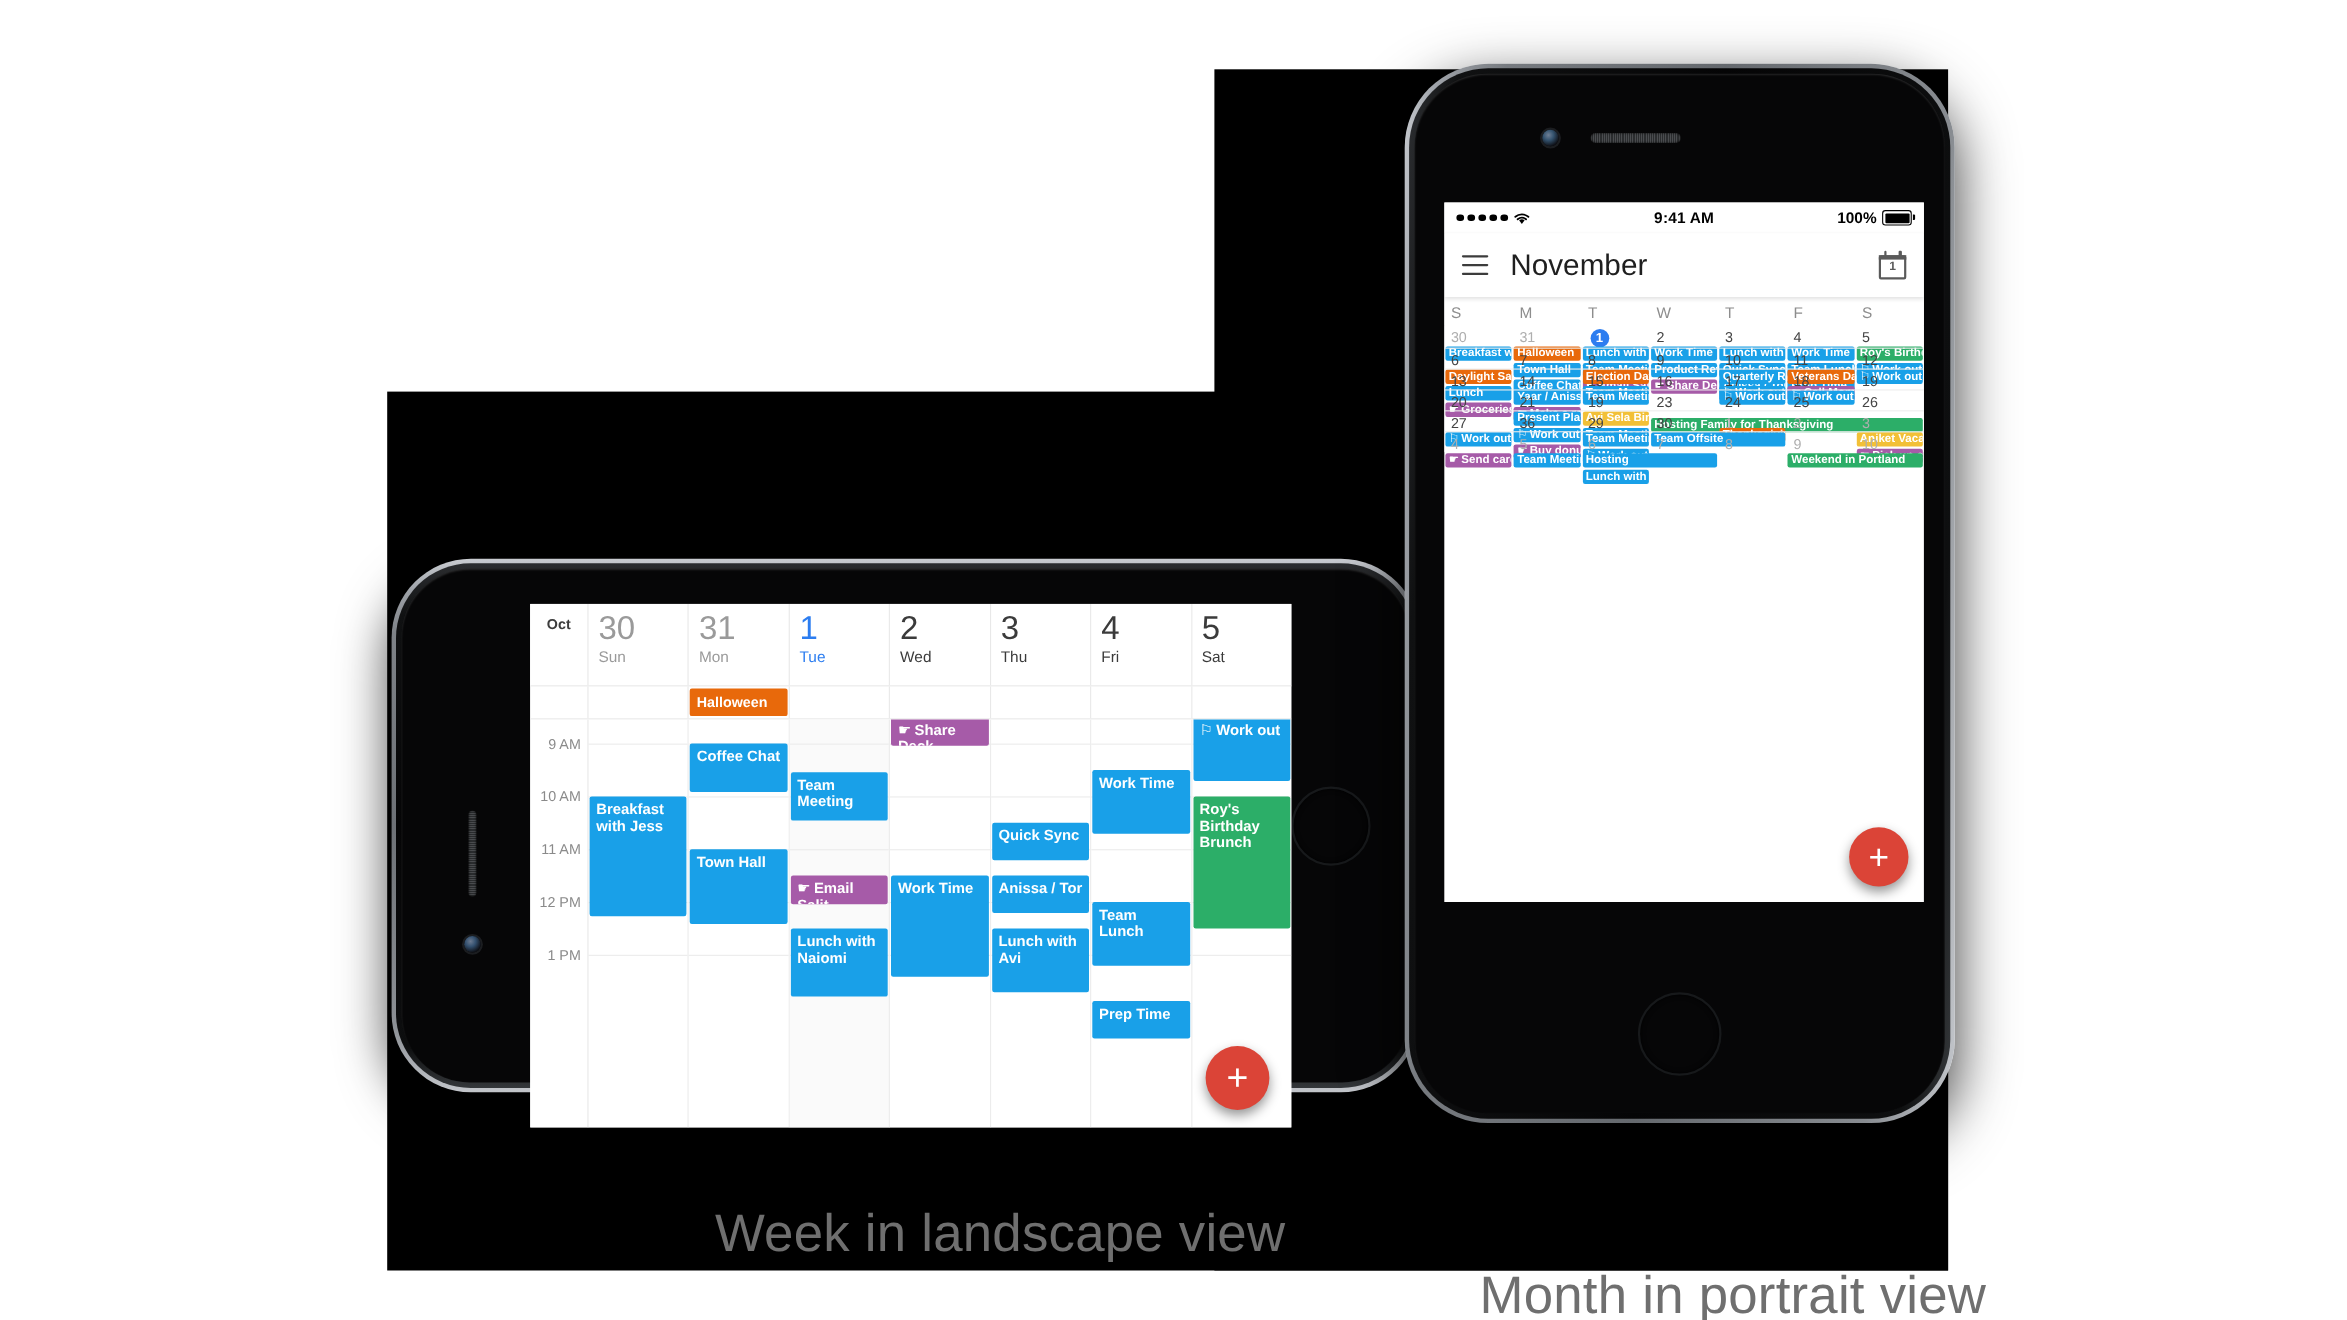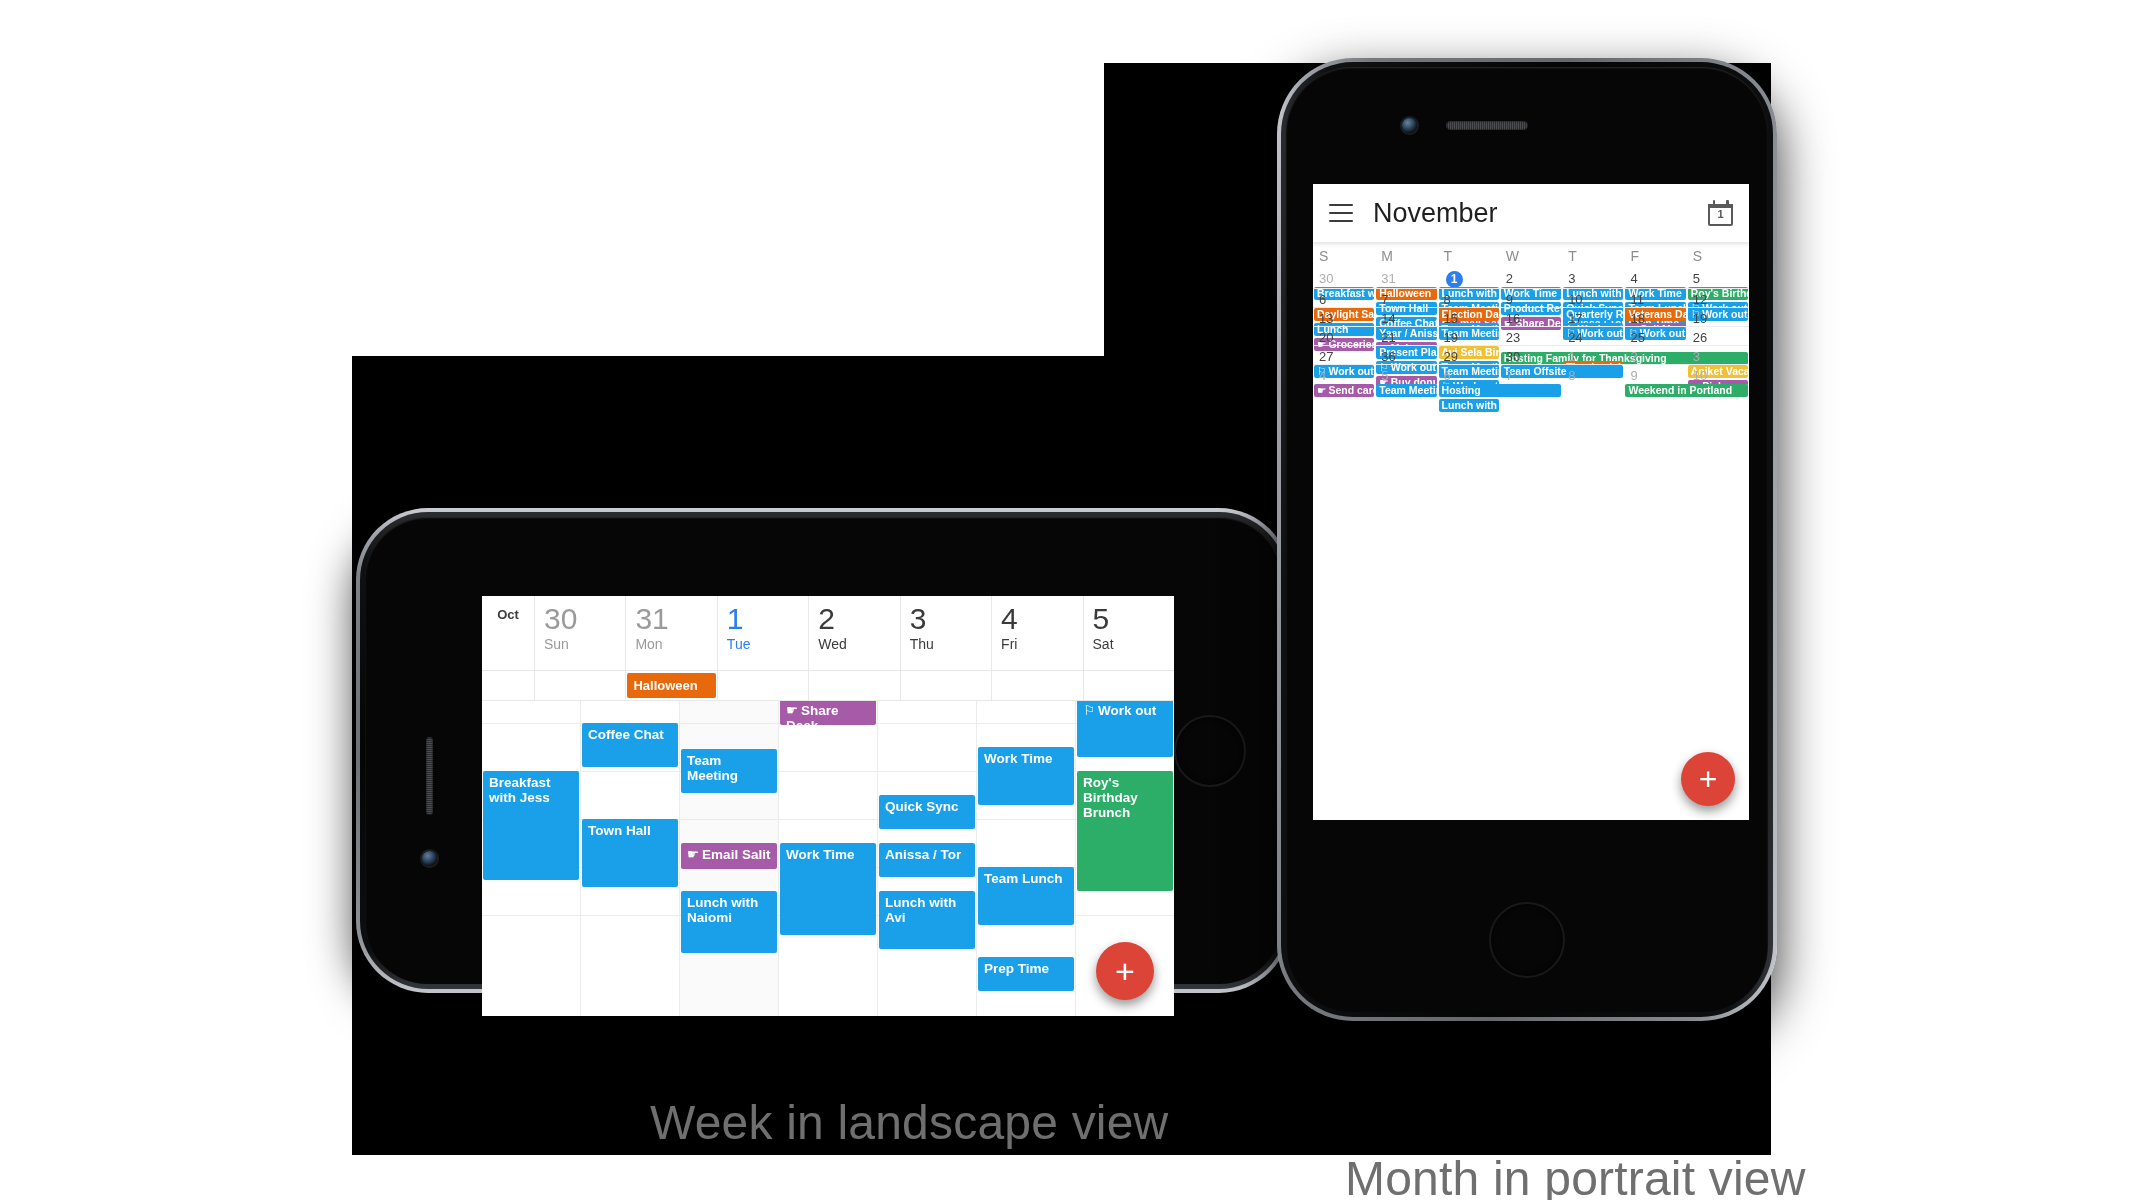--- a/index.html
+++ b/index.html
@@ -19,22 +19,22 @@
 
   
   #phone-landscape{position:absolute;left:356px;top:508px;width:935px;height:485px;}
   .ls-outer{position:absolute;inset:0;border-radius:72px;
      background:linear-gradient(180deg,#c9ccd1 0%,#9ea2a8 6%,#7e8287 14%,#6d7176 50%,#8d9196 88%,#c2c5ca 100%);
      box-shadow:0 18px 46px rgba(0,0,0,.75);}
   .ls-mid{position:absolute;inset:4px;border-radius:68px;
      background:linear-gradient(180deg,#2b2d30 0%,#101112 10%,#050506 50%,#0d0e0f 92%,#34373a 100%);}
   .ls-face{position:absolute;inset:9px;border-radius:62px;background:#060607;
      box-shadow:inset 0 1px 2px rgba(255,255,255,.16);}
-  .ls-screen{position:absolute;left:117px;top:32px;width:692px;height:420px;
-     background:#ffffff;overflow:hidden;margin-top:47px;}
+  .ls-screen{position:absolute;left:117px;top:32px;width:692px;height:476px;
+     background:#ffffff;overflow:hidden;}
   
   .ls-speaker{position:absolute;left:61px;top:220px;width:7px;height:78px;border-radius:4px;
      background:repeating-linear-gradient(180deg,#4a4c4f 0px,#4a4c4f 1px,#2a2c2e 1px,#2a2c2e 2px);
      box-shadow:inset 0 0 2px #000;}
   .ls-cam{position:absolute;left:57px;top:334px;width:15px;height:15px;border-radius:50%;
      background:radial-gradient(circle at 38% 32%,#6b7a90 0%,#33506f 34%,#10131a 72%,#000 100%);
      box-shadow:0 0 0 2px #1b1d20;}
   .ls-home{position:absolute;right:36px;top:50%;transform:translateY(-50%);
      width:68px;height:68px;border-radius:50%;border:2px solid #17191b;
      box-shadow:inset 0 0 5px rgba(0,0,0,.9);}
@@ -215,20 +215,27 @@
               </div>
               <div class="wk-adcell"></div>
               <div class="wk-adcell"></div>
               <div class="wk-adcell"></div>
               <div class="wk-adcell"></div>
               <div class="wk-adcell"></div>
             </div>
         </div>
 
         <div class="wk-body">
+          <div class="wk-gutter" id="wk-hours">
+              <div class="wk-hourlbl" style="top: 22px;">9 AM</div>
+              <div class="wk-hourlbl" style="top: 70px;">10 AM</div>
+              <div class="wk-hourlbl" style="top: 118px;">11 AM</div>
+              <div class="wk-hourlbl" style="top: 166px;">12 PM</div>
+              <div class="wk-hourlbl" style="top: 214px;">1 PM</div>
+            </div>
           <div class="wk-cols" id="wk-cols">
               <div class="wk-col">
                 <div class="wk-hline" style="top: 22px;"></div>
                 <div class="wk-hline" style="top: 70px;"></div>
                 <div class="wk-hline" style="top: 118px;"></div>
                 <div class="wk-hline" style="top: 166px;"></div>
                 <div class="wk-hline" style="top: 214px;"></div>
                 <div class="ev" style="background: rgb(25, 160, 232); top: 70px; height: 109px;"><span>Breakfast with Jess</span></div>
               </div>
               <div class="wk-col">
@@ -302,20 +309,43 @@
 <div id="phone-portrait">
   <div class="pt-outer"></div>
   <div class="pt-mid"></div>
   <div class="pt-face">
     <div class="pt-cam"></div>
     <div class="pt-speaker"></div>
     <div class="pt-home"></div>
 
     <div class="pt-screen">
 
+      <div class="statusbar">
+        <div class="sb-left">
+          <span class="sb-dots">
+            <i></i>
+              <i></i>
+              <i></i>
+              <i></i>
+              <i></i>
+          </span>
+          <svg width="17" height="13" viewBox="0 0 17 13">
+            <path d="M8.5 11.6 L11 8.2 A4.2 4.2 0 0 0 6 8.2 Z" fill="#000"></path>
+            <path d="M2.6 5.1 A9 9 0 0 1 14.4 5.1" stroke="#000" stroke-width="1.7" fill="none" stroke-linecap="round"></path>
+            <path d="M4.7 7.4 A6 6 0 0 1 12.3 7.4" stroke="#000" stroke-width="1.7" fill="none" stroke-linecap="round"></path>
+          </svg>
+        </div>
+        <div class="sb-center">9:41 AM</div>
+        <div class="sb-right">
+          <span>100%</span>
+          <span class="batt">
+              <i></i>
+            </span>
+        </div>
+      </div>
 
       <div class="appbar">
         <div class="hamb">
           <i></i>
             <i></i>
             <i></i>
         </div>
         <div class="appbar-title">November</div>
         <div class="cal-icon">
           <span class="p1"></span>

